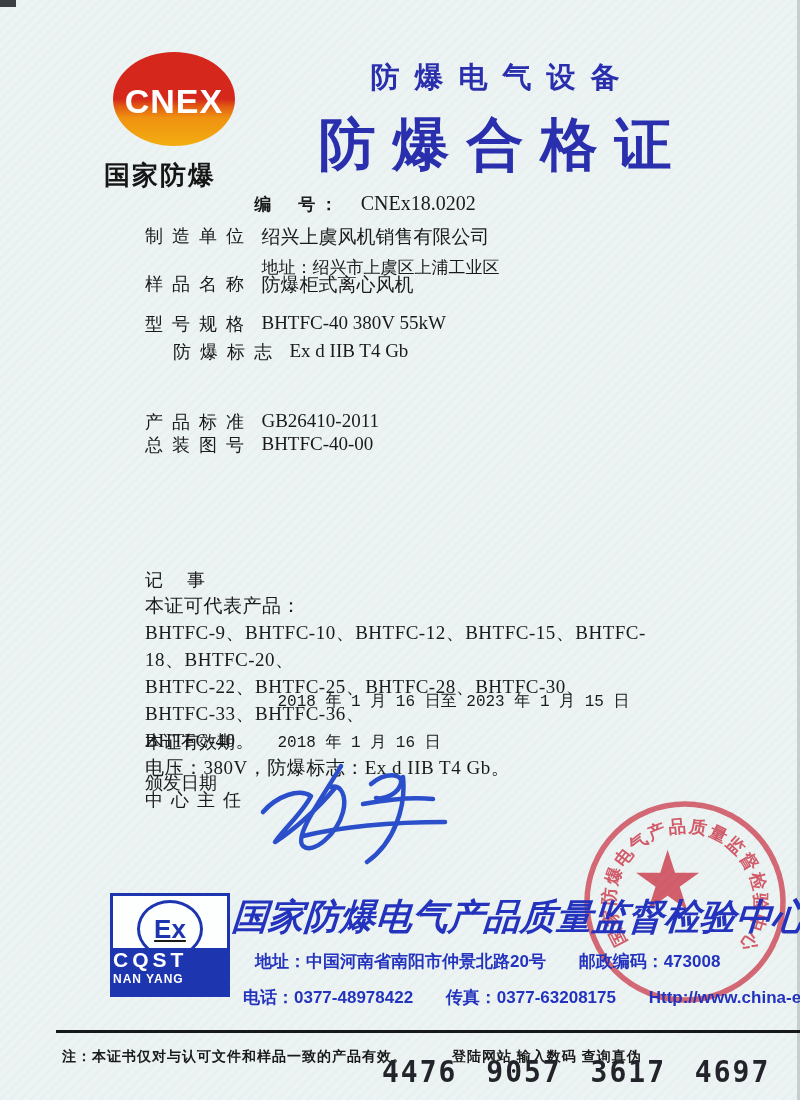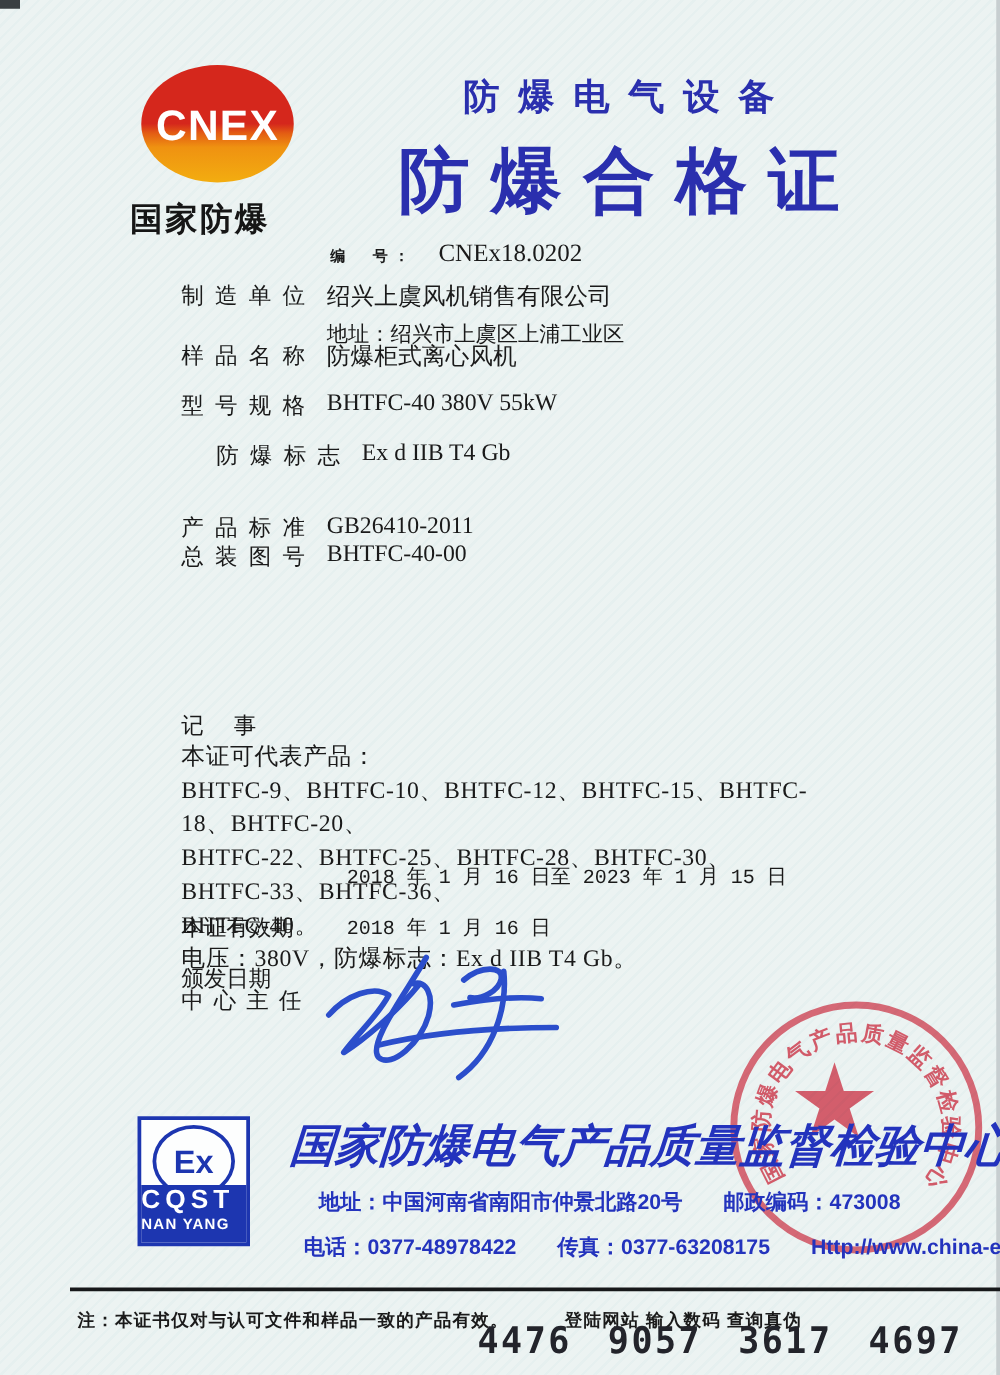--- a/index.html
+++ b/index.html
@@ -23,21 +23,21 @@
     display:flex;align-items:center;justify-content:center;
   }
   .cnex-oval span{color:#fff;font-weight:800;font-size:34px;letter-spacing:1px;padding-top:4px;}
   .cnex-caption{margin-top:12px;font-size:26px;font-weight:600;letter-spacing:2px;color:#161616;}
 
   .head-center{position:absolute;left:235px;right:45px;top:58px;text-align:center;}
   .head-sub{font-size:29px;font-weight:800;letter-spacing:15px;color:#2a2fae;text-indent:15px;}
   .head-title{font-size:57px;font-weight:800;letter-spacing:17px;color:#2a2fae;margin-top:9px;text-indent:17px;}
 
   .cert-line{position:absolute;left:0;right:70px;top:192px;text-align:center;}
-  .cert-label{font-weight:700;font-size:12px;letter-spacing:5px;}
+  .cert-label{font-weight:700;font-size:17px;letter-spacing:5px;}
   .cert-no{font-family:"Liberation Serif","DejaVu Serif",serif;font-size:20px;margin-left:14px;}
 
   
   .frow{position:absolute;left:145px;right:40px;}
   .flabel{display:inline-block;width:112px;font-weight:400;font-size:18px;letter-spacing:9px;vertical-align:top;white-space:nowrap;}
   .flabel.tight{letter-spacing:0;margin-top:39px;}
   .flabel.wide2{letter-spacing:24px;}
   .fvalue{display:inline-block;font-family:"Liberation Serif","DejaVu Serif",serif;font-size:19px;vertical-align:top;}
   .fvalue .sub{display:block;font-size:17px;margin-top:6px;}
   .fvalue.sans{font-family:Liberation Mono, monospace;font-size:16px;margin-left:16px;}
@@ -48,21 +48,21 @@
 
   .remark-line{font-family:"Liberation Serif","DejaVu Serif",serif;font-size:19px;line-height:27px;letter-spacing:0.5px;}
 
   
   .sig-svg{position:absolute;left:245px;top:750px;}
 
   
   .stamp{position:absolute;left:578px;top:798px;mix-blend-mode:multiply;opacity:0.92;}
 
   
-  .ex-logo{position:absolute;left:110px;top:893px;width:90px;height:104px;border:3px solid #1d36b0;background:#fdfefe;box-sizing:border-box;}
+  .ex-logo{position:absolute;left:110px;top:893px;width:120px;height:104px;border:3px solid #1d36b0;background:#fdfefe;box-sizing:border-box;text-decoration:underline;}
   .ex-circle{width:60px;height:52px;border:3px solid #1d36b0;border-radius:50%;margin:4px auto 0;display:flex;align-items:center;justify-content:center;}
   .ex-circle span{color:#1d36b0;font-weight:800;font-size:26px;}
   .ex-band{position:absolute;left:0;right:0;bottom:0;height:46px;background:#1d36b0;color:#fff;text-align:left;}
   .ex-band .l1{font-size:21px;font-weight:700;letter-spacing:4px;line-height:24px;}
   .ex-band .l2{font-size:12px;font-weight:700;letter-spacing:1px;line-height:14px;}
 
   .institute{
     position:absolute;left:232px;top:893px;width:540px;
     font-size:36px;font-weight:800;color:#2333bd;
     font-style:italic;letter-spacing:0px;white-space:nowrap;
@@ -119,21 +119,21 @@
   <div class="frow" style="top:272px;">
     <span class="flabel">样品名称</span>
     <span class="fvalue">防爆柜式离心风机</span>
   </div>
 
   <div class="frow" style="top:312px;">
     <span class="flabel">型号规格</span>
     <span class="fvalue">BHTFC-40   380V   55kW</span>
   </div>
 
-  <div class="frow" style="top:352px;padding-left:28px;">
+  <div class="frow" style="top:340px;padding-left:28px;">
     <span class="flabel">防爆标志</span>
     <span class="fvalue">Ex d IIB T4 Gb</span>
   </div>
 
   <div class="frow" style="top:410px;">
     <span class="flabel">产品标准</span>
     <span class="fvalue">GB26410-2011</span>
   </div>
 
   <div class="frow" style="top:433px;">

